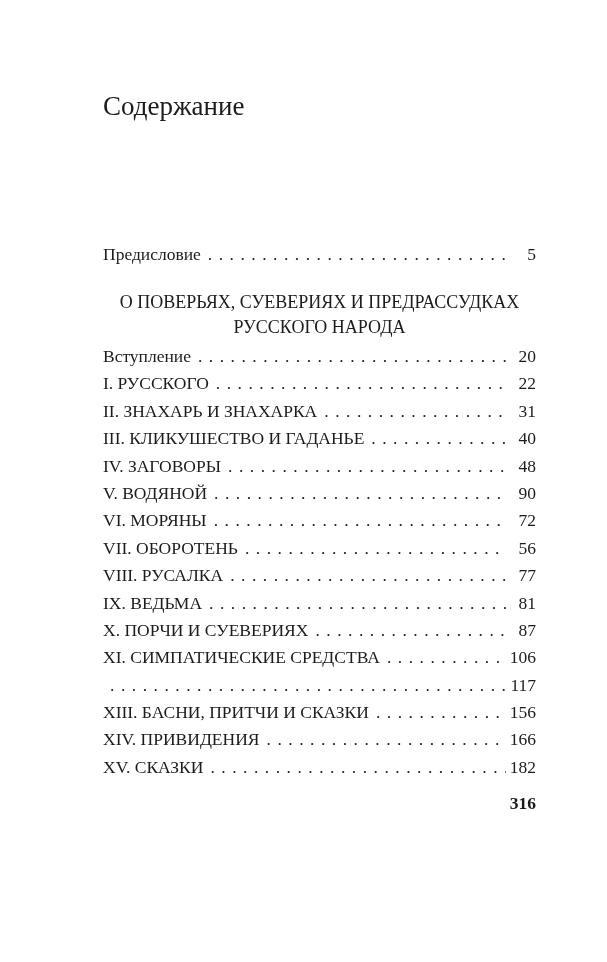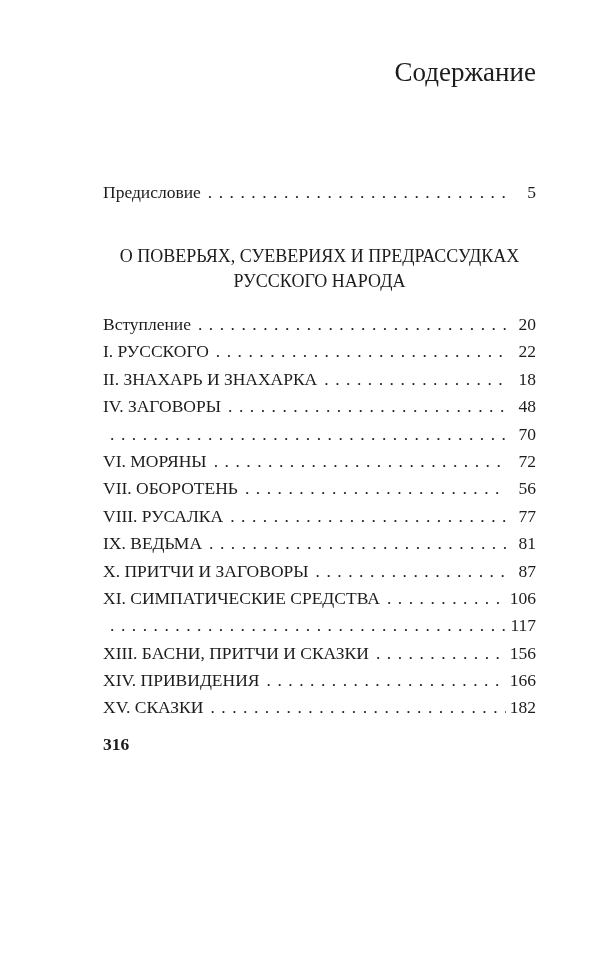--- a/index.html
+++ b/index.html
@@ -13,43 +13,43 @@
     color: #1c1c1c;
     font-family: "Liberation Serif", "DejaVu Serif", serif;
     overflow: hidden;
   }
   .page {
     width: 607px;
     height: 962px;
     position: relative;
   }
   .page-title {
-    padding-top: 54px;
+    padding-top: 88px;
     font-size: 27px;
     line-height: 36px;
-    text-align: right;
+    text-align: left;
     
     margin-left: 103px;
     width: 433px;
     box-sizing: border-box;
   }
   .content {
     margin-left: 103px;
     width: 433px;
   }
   .toc-row {
     display: flex;
     align-items: baseline;
     font-size: 17.5px;
     line-height: 27.4px;
     height: 27.4px;
     cursor: default;
   }
   .preface-row {
-    margin-top: 90px;
+    margin-top: 118px;
     height: 24px;
     line-height: 24px;
   }
   .row-label {
     white-space: nowrap;
     flex: 0 0 auto;
   }
   .leader {
     flex: 1 1 0;
     min-width: 0;
@@ -62,31 +62,31 @@
   .leader::after {
     content: "..................................................................";
   }
   .row-page {
     flex: 0 0 auto;
     min-width: 30px;
     text-align: right;
     white-space: nowrap;
   }
   .section-heading {
-    margin-top: 40px;
+    margin-top: 24px;
     font-size: 18px;
     line-height: 25px;
     text-align: center;
   }
   .toc-list {
-    margin-top: 17px;
+    margin-top: 3px;
   }
   .folio {
     margin-top: 12px;
-    text-align: left;
+    text-align: right;
     font-size: 17.5px;
     font-weight: bold;
   }
 </style>
 </head>
 <body>
 
 <div class="page">
 
   <div class="page-title">Содержание</div>
@@ -111,33 +111,39 @@
 
       <div class="toc-row">
         <span class="row-label">I. РУССКОГО</span>
         <span class="leader"></span>
         <span class="row-page">22</span>
       </div>
 
       <div class="toc-row">
         <span class="row-label">II. ЗНАХАРЬ И ЗНАХАРКА</span>
         <span class="leader"></span>
-        <span class="row-page">18</span>
-      </div>
-
+        <span class="row-page">31</span>
+      </div>
+
+      <div class="toc-row">
+        <span class="row-label">III. КЛИКУШЕСТВО И ГАДАНЬЕ</span>
+        <span class="leader"></span>
+        <span class="row-page">40</span>
+      </div>
 
       <div class="toc-row">
         <span class="row-label">IV. ЗАГОВОРЫ</span>
         <span class="leader"></span>
         <span class="row-page">48</span>
       </div>
 
       <div class="toc-row">
-        <span class="leader"></span>
-        <span class="row-page">70</span>
+        <span class="row-label">V. ВОДЯНОЙ</span>
+        <span class="leader"></span>
+        <span class="row-page">90</span>
       </div>
 
       <div class="toc-row">
         <span class="row-label">VI. МОРЯНЫ</span>
         <span class="leader"></span>
         <span class="row-page">72</span>
       </div>
 
       <div class="toc-row">
         <span class="row-label">VII. ОБОРОТЕНЬ</span>
@@ -151,21 +157,21 @@
         <span class="row-page">77</span>
       </div>
 
       <div class="toc-row">
         <span class="row-label">IX. ВЕДЬМА</span>
         <span class="leader"></span>
         <span class="row-page">81</span>
       </div>
 
       <div class="toc-row">
-        <span class="row-label">X. ПРИТЧИ И ЗАГОВОРЫ</span>
+        <span class="row-label">X. ПОРЧИ И СУЕВЕРИЯХ</span>
         <span class="leader"></span>
         <span class="row-page">87</span>
       </div>
 
       <div class="toc-row">
         <span class="row-label">XI. СИМПАТИЧЕСКИЕ СРЕДСТВА</span>
         <span class="leader"></span>
         <span class="row-page">106</span>
       </div>
 

